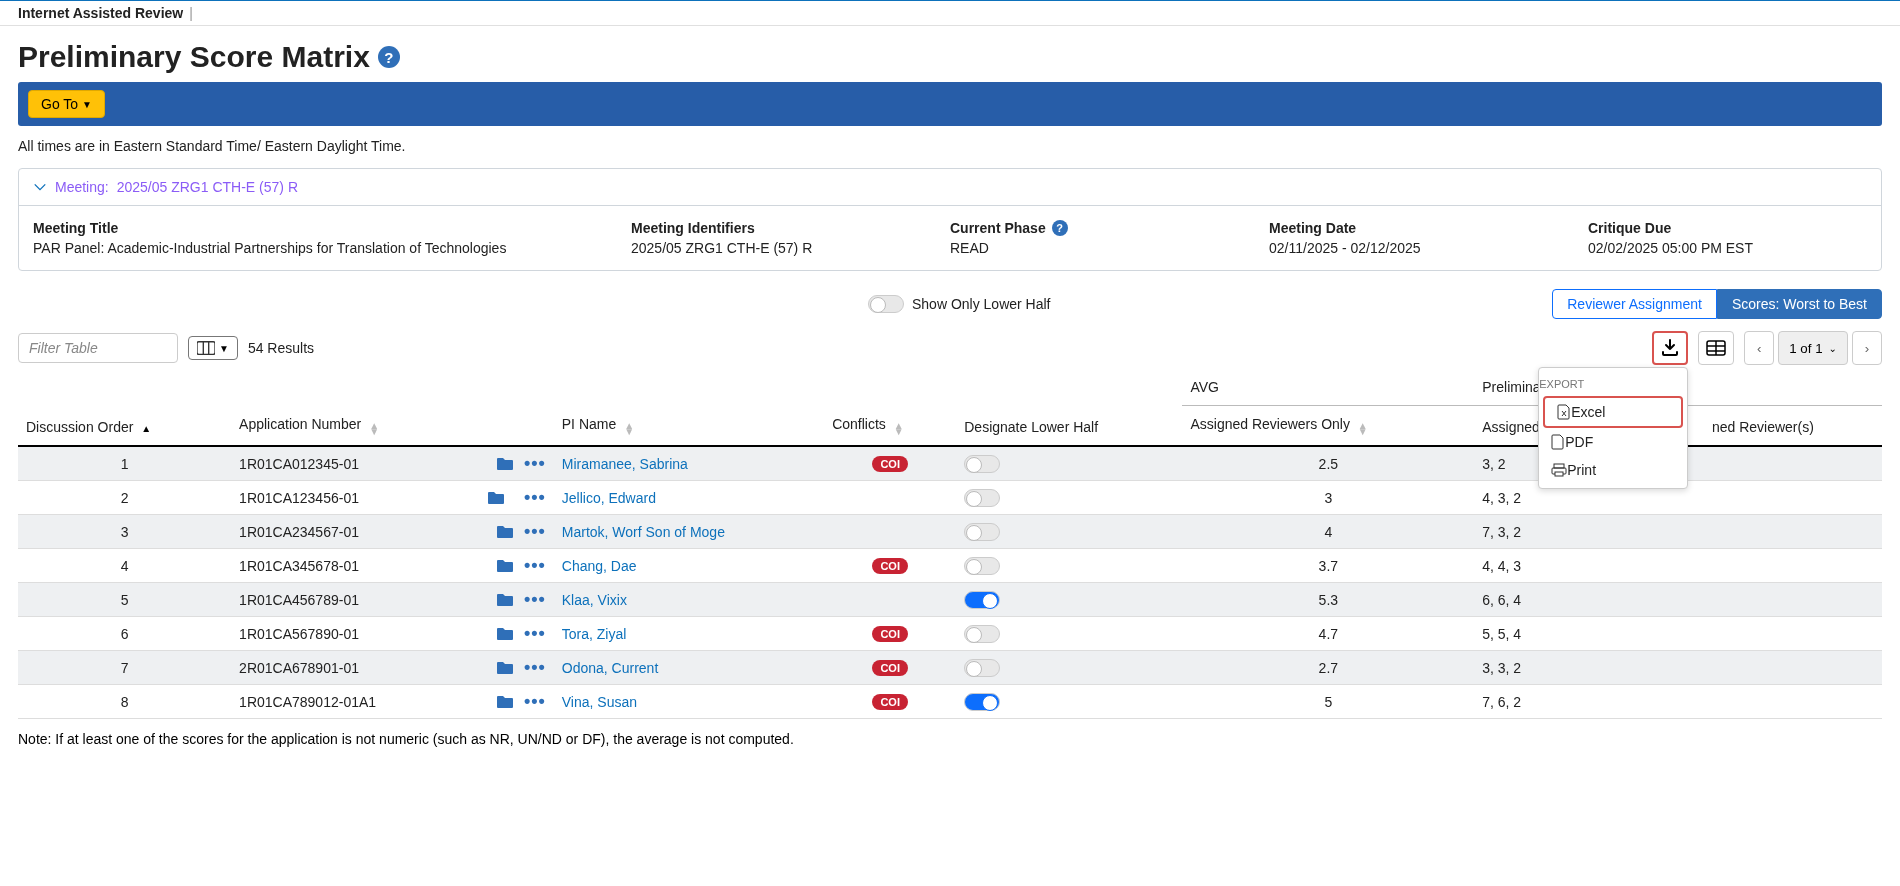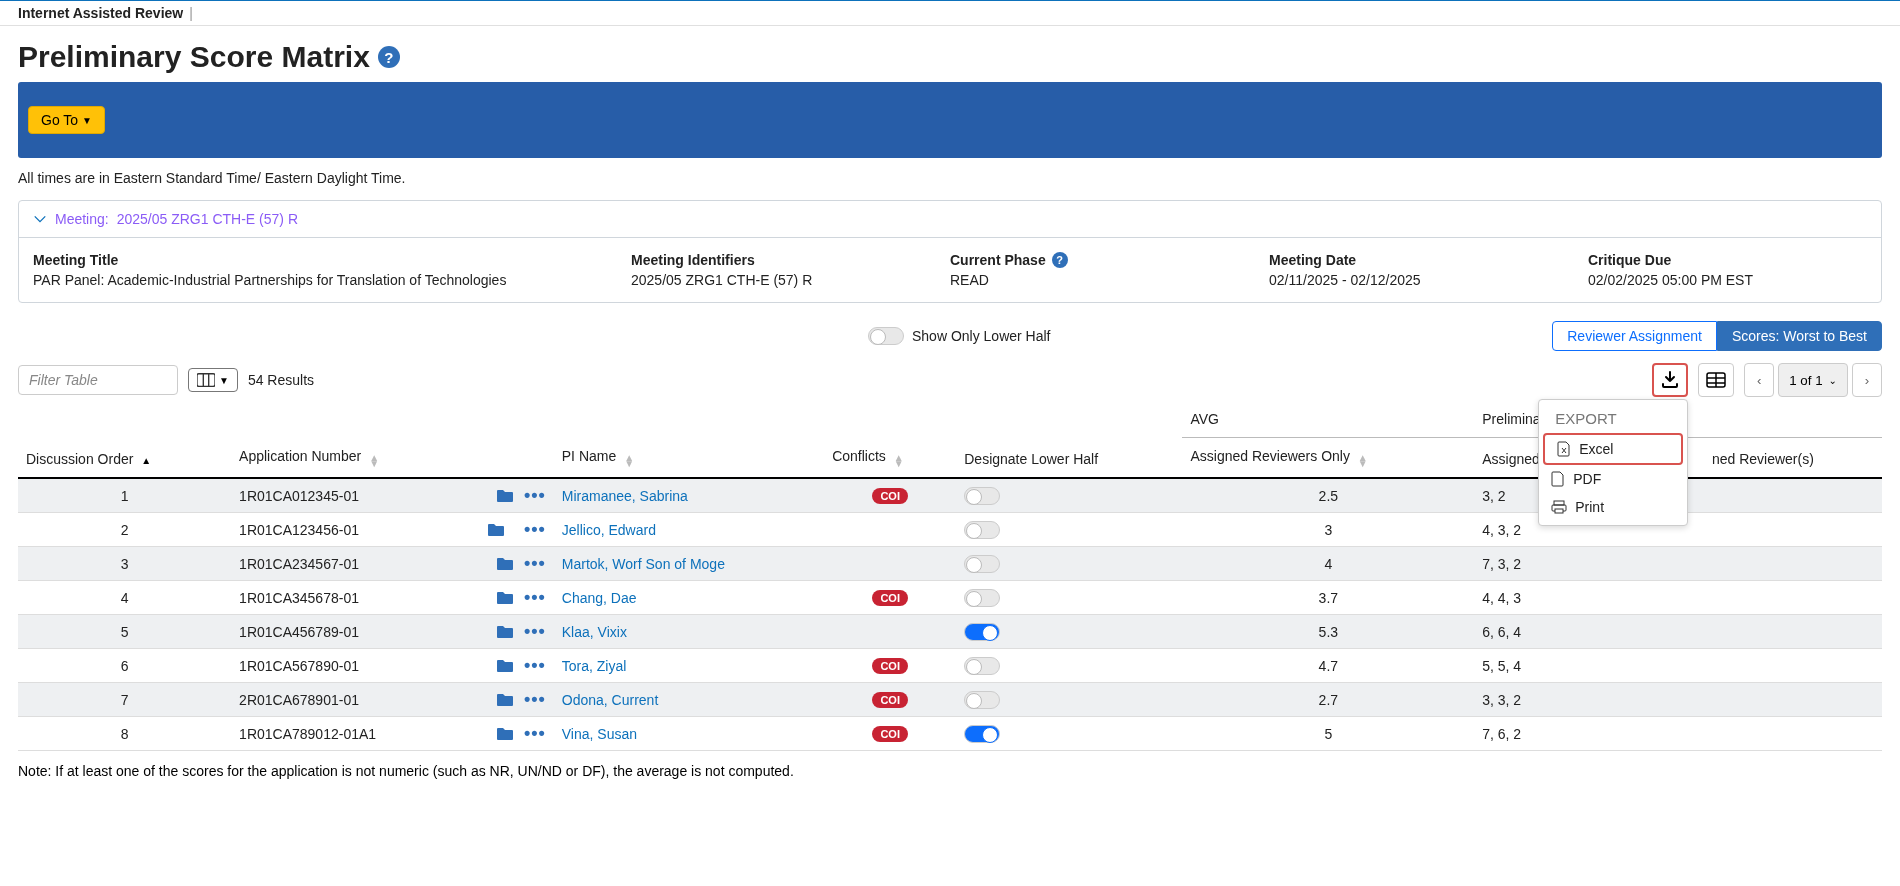--- a/index.html
+++ b/index.html
@@ -3,21 +3,21 @@
 <meta charset="utf-8">
 <style>
 *{box-sizing:border-box;margin:0;padding:0;font-family:"Segoe UI",Arial,sans-serif}
 body{background:#fff;color:#222;font-size:14px}
 .top-bar{border-top:1px solid #0d71bb;border-bottom:1px solid #e0e0e0;padding:4px 18px;font-weight:600;display:flex;align-items:center;gap:6px}
 .top-bar .divider{color:#999;font-weight:300}
 .page{padding:14px 18px 30px}
 h1{font-size:30px;font-weight:700;display:flex;align-items:center;gap:8px;margin-bottom:8px}
 .help-icon{width:22px;height:22px;border-radius:50%;background:#2f6fb8;color:#fff;display:inline-flex;align-items:center;justify-content:center;font-size:15px;font-weight:700}
 .help-icon.sm{width:16px;height:16px;font-size:11px}
-.goto-bar{background:#275da8;padding:24px 10px;border-radius:3px;margin-bottom:12px}
+.goto-bar{background:#275da8;padding:8px 10px;border-radius:3px;margin-bottom:12px}
 .goto-btn{background:#ffc107;border:1px solid #e0a800;border-radius:4px;padding:5px 12px;font-size:14px;font-weight:500;cursor:pointer;display:inline-flex;align-items:center;gap:4px}
 .timezone-note{margin-bottom:14px;color:#222}
 .meeting-panel{border:1px solid #d0d6dc;border-radius:4px;margin-bottom:18px}
 .meeting-header{padding:10px 14px;color:#8b5cf6;display:flex;align-items:center;gap:8px;cursor:pointer;border-bottom:1px solid #d0d6dc}
 .meeting-body{padding:14px;display:flex;gap:40px}
 .meeting-body .cell{flex:1}
 .meeting-body .cell.wide{flex:2}
 .meeting-body .label{font-weight:700;margin-bottom:4px;display:flex;align-items:center;gap:6px}
 .controls-row{display:flex;justify-content:flex-end;align-items:center;gap:14px;margin-bottom:12px}
 .toggle-area{display:flex;align-items:center;gap:8px;margin-right:auto;margin-left:850px}
@@ -35,22 +35,22 @@
 .col-btn{border:1px solid #777;border-radius:4px;padding:4px 8px;display:flex;align-items:center;gap:4px;background:#fff;cursor:pointer}
 .results-count{color:#222}
 .spacer{margin-left:auto}
 .icon-btn{border:1px solid #ccc;border-radius:4px;width:36px;height:34px;display:flex;align-items:center;justify-content:center;background:#fff;cursor:pointer}
 .icon-btn.hl{border:2px solid #d9534f}
 .pager{display:flex;align-items:center;gap:4px}
 .pager .pgbtn{border:1px solid #ccc;border-radius:4px;width:30px;height:34px;display:flex;align-items:center;justify-content:center;background:#fff;cursor:pointer;color:#666}
 .pager .pgtext{border:1px solid #ccc;border-radius:4px;padding:0 10px;height:34px;display:flex;align-items:center;gap:6px;cursor:pointer}
 .export-wrap{position:relative}
 .export-menu{position:absolute;top:36px;right:0;background:#fff;border:1px solid #ccc;border-radius:4px;width:150px;box-shadow:0 2px 6px rgba(0,0,0,.15);z-index:10;padding:4px 0}
-.export-menu .export-title{padding:6px 16px;color:#777;font-size:15px}
-.export-menu .export-item{padding:6px 12px;display:flex;align-items:center;gap:8px;cursor:pointer;font-size:14px}
+.export-menu .export-title{padding:6px 0;color:#777;font-size:11px}
+.export-menu .export-item{padding:6px 12px;display:flex;align-items:center;cursor:pointer;font-size:14px}
 .export-menu .export-item.hl{border:2px solid #d9534f;border-radius:4px;margin:0 4px}
 table.data{width:100%;border-collapse:collapse}
 table.data thead th{font-weight:400;text-align:left;padding:10px 8px;border-bottom:2px solid #000;vertical-align:bottom;position:relative}
 table.data thead th.group{border-bottom:1px solid #bbb}
 table.data thead th .sort{color:#bbb;font-size:10px;margin-left:4px;display:inline-flex;flex-direction:column;line-height:6px}
 table.data thead th .sort.active-up .up{color:#000}
 table.data tbody td{padding:6px 8px;border-bottom:1px solid #ddd}
 table.data tbody tr:nth-child(odd){background:#eef0f2}
 .link{color:#0d71bb;cursor:pointer}
 .coi{display:inline-block;background:#c82333;color:#fff;font-weight:700;font-size:11px;border-radius:10px;padding:2px 8px}

